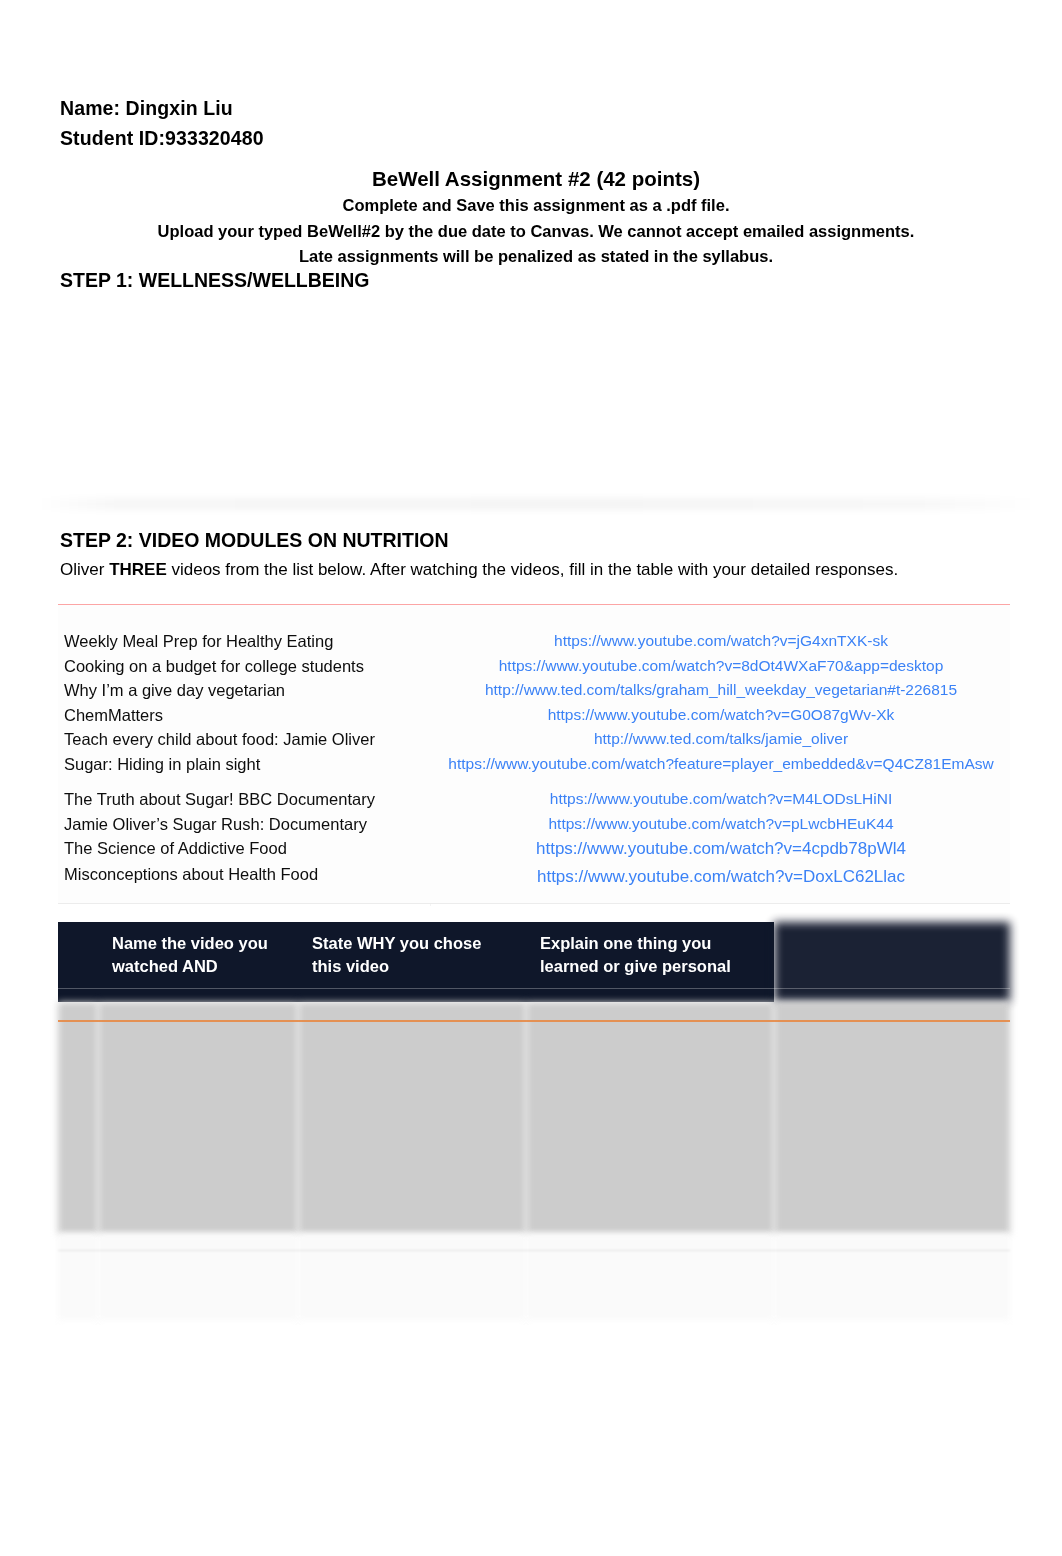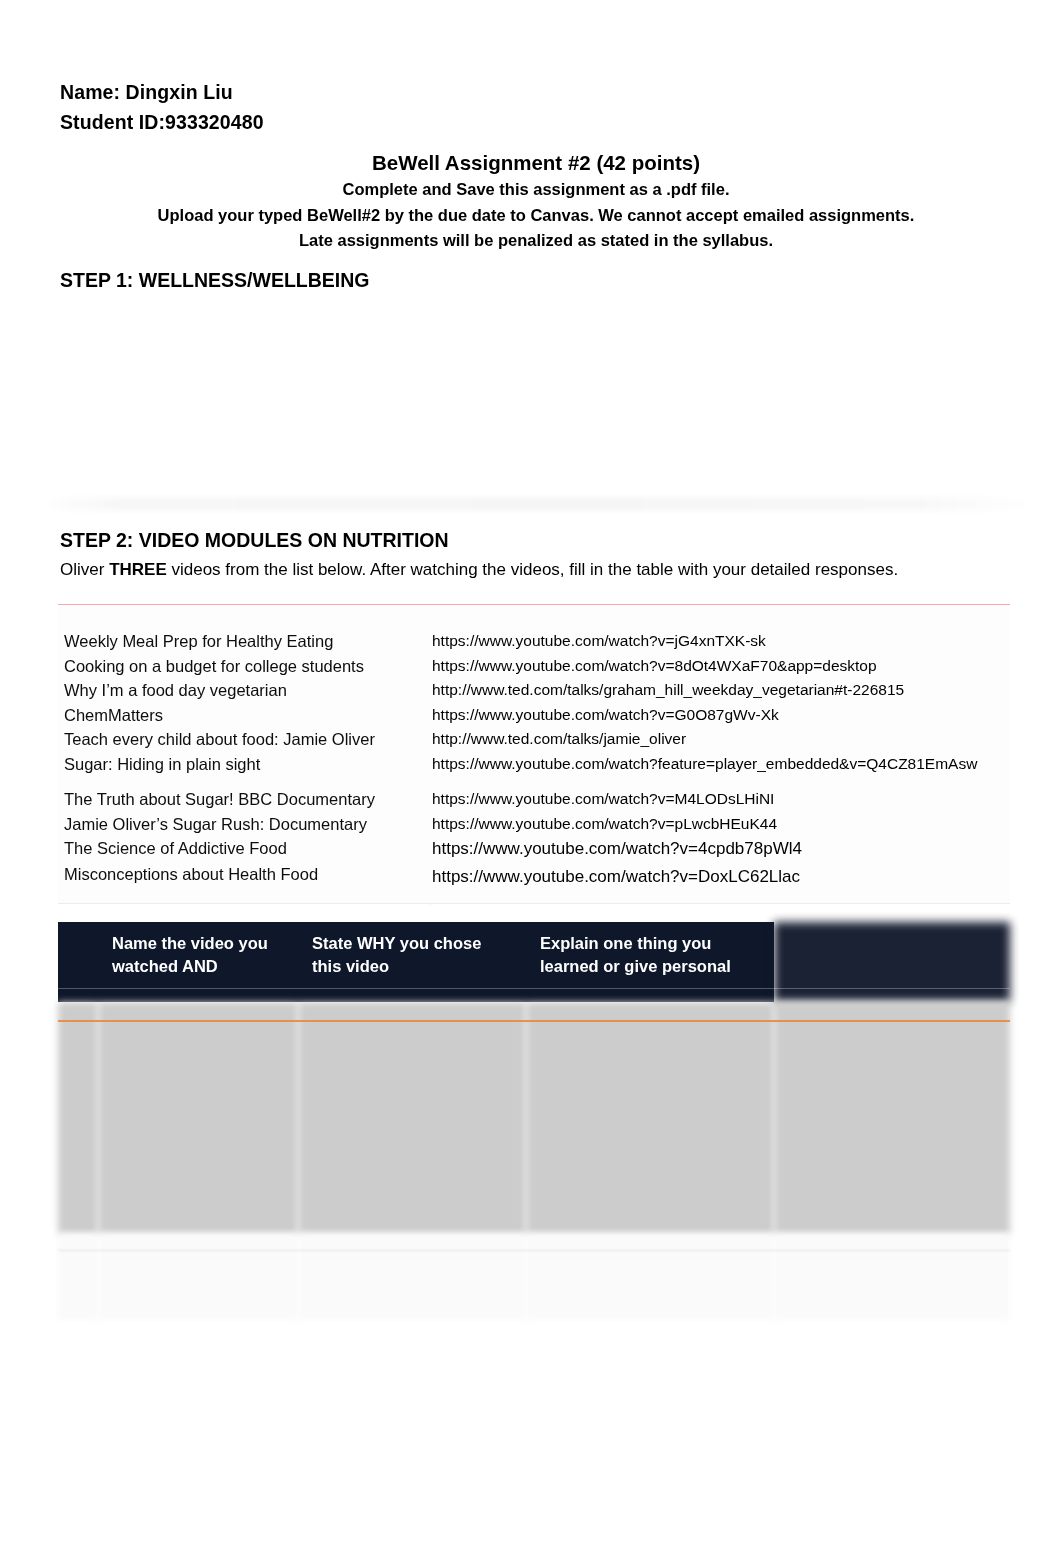--- a/index.html
+++ b/index.html
@@ -20,21 +20,21 @@
   .page {
     position: absolute;
     inset: 0;
     background: #ffffff;
   }
 
   
   .header-block {
     position: absolute;
     left: 60px;
-    top: 77px;
+    top: 93px;
     width: 952px;
   }
   .ident-line {
     font-size: 19.5px;
     font-weight: bold;
     letter-spacing: .1px;
     line-height: 30px;
     text-align: left;
     white-space: pre;
   }
@@ -121,23 +121,24 @@
     font-size: 16.5px;
     line-height: 24.5px;
     color: #0d0d0d;
     box-sizing: border-box;
   }
   .vrow .vurl {
     flex: 1 1 auto;
     padding-left: 2px;
     font-size: 15.5px;
     line-height: 24.5px;
-    color: #000000;
+    color: #3b82f6;
     word-break: break-all;
     box-sizing: border-box;
+    text-align: center;
   }
   .vrow .vurl.two-line { line-height: 23.5px; }
   .vrow .vurl.big  { font-size: 17px;   line-height: 26px; }
   .vrow .vurl.bigger { font-size: 17px; line-height: 29px; }
   .vrow.spacer { height: 11px; min-height: 11px; }
 
   .vt-divider {
     position: absolute;
     left: 430px;
     top: 606px;
@@ -264,21 +265,21 @@
 
     <div class="vrow">
       <div class="vtitle">Weekly Meal Prep for Healthy Eating</div>
       <div class="vurl">https://www.youtube.com/watch?v=jG4xnTXK-sk</div>
     </div>
     <div class="vrow">
       <div class="vtitle">Cooking on a budget for college students</div>
       <div class="vurl">https://www.youtube.com/watch?v=8dOt4WXaF70&amp;app=desktop</div>
     </div>
     <div class="vrow">
-      <div class="vtitle">Why I’m a food day vegetarian</div>
+      <div class="vtitle">Why I’m a give day vegetarian</div>
       <div class="vurl">http://www.ted.com/talks/graham_hill_weekday_vegetarian#t-226815</div>
     </div>
     <div class="vrow">
       <div class="vtitle">ChemMatters</div>
       <div class="vurl">https://www.youtube.com/watch?v=G0O87gWv-Xk</div>
     </div>
     <div class="vrow">
       <div class="vtitle">Teach every child about food: Jamie Oliver</div>
       <div class="vurl">http://www.ted.com/talks/jamie_oliver</div>
     </div>

